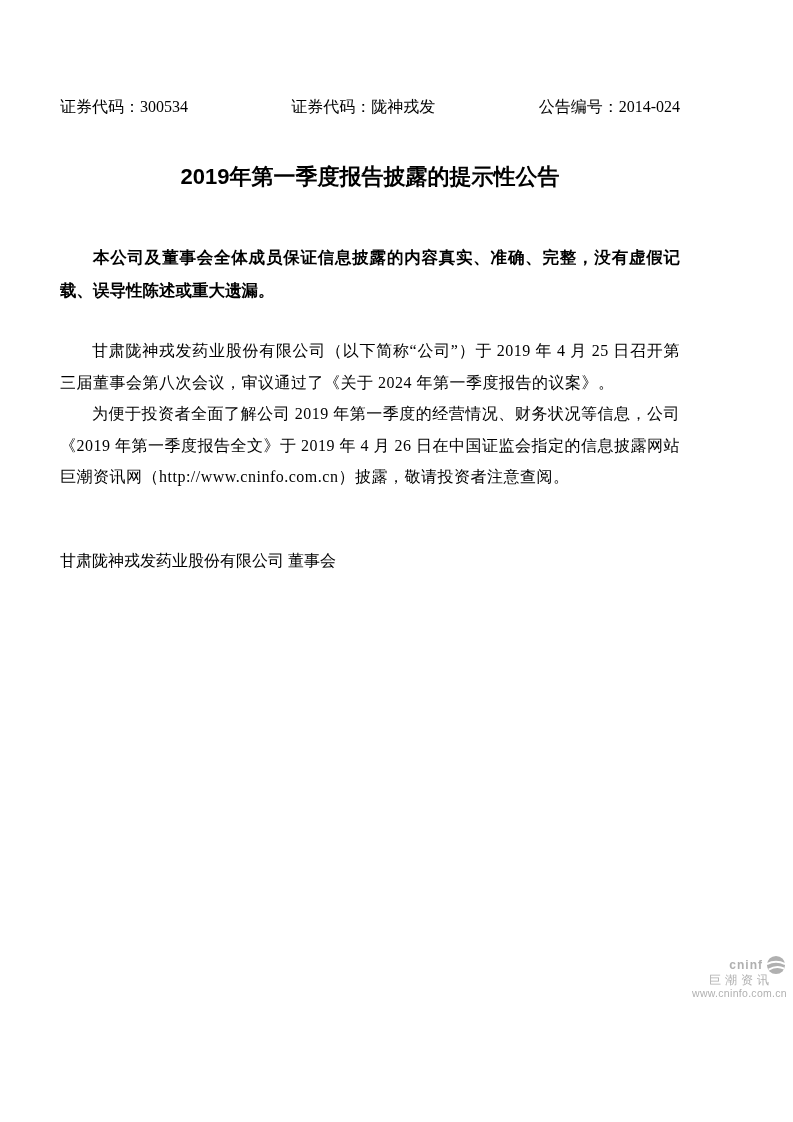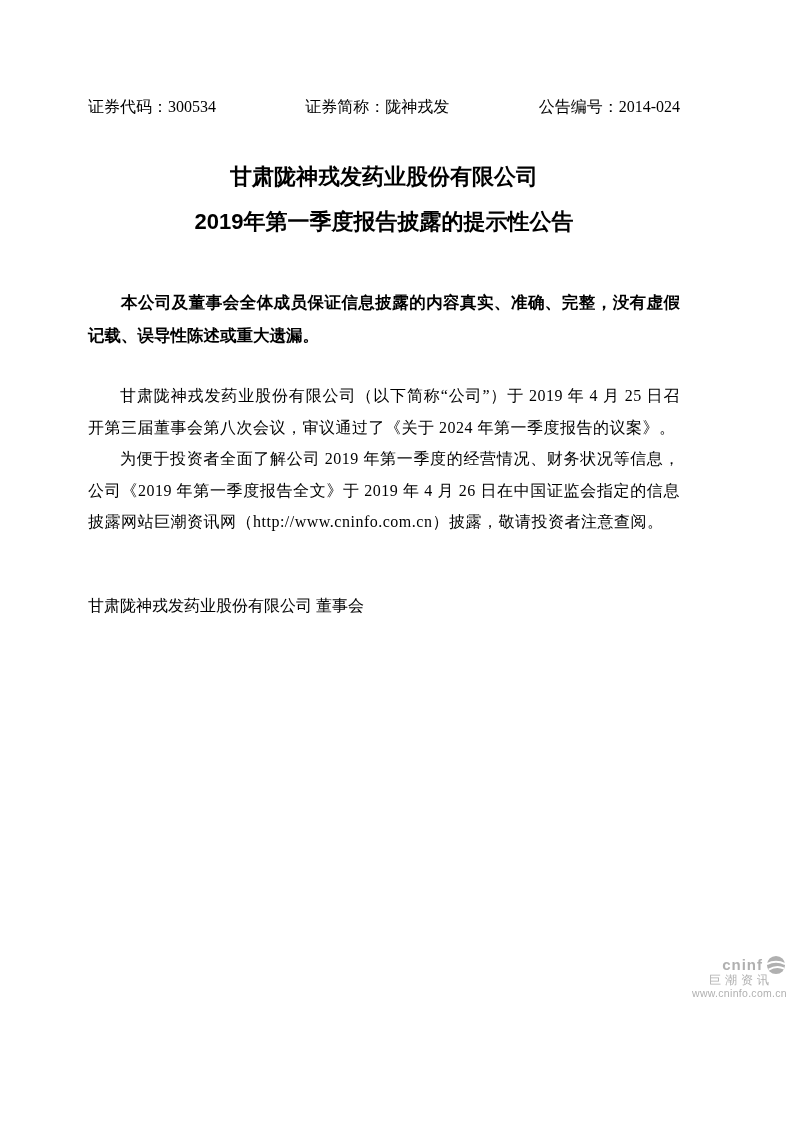--- a/index.html
+++ b/index.html
@@ -4,21 +4,21 @@
 <style>
   html, body { margin: 0; padding: 0; background: #ffffff; }
   .page {
     position: relative;
     width: 793px;
     height: 1010px;
     margin: 0 auto;
     background: #ffffff;
     color: #000000;
     box-sizing: border-box;
-    padding: 96px 113px 0 88px;
+    padding: 96px 113px 0 60px;
     font-family: "Liberation Serif", "DejaVu Serif", serif;
     overflow: hidden;
   }
   .header-row {
     display: flex;
     justify-content: space-between;
     align-items: baseline;
     font-size: 16px;
     line-height: 22px;
     white-space: nowrap;
@@ -66,21 +66,21 @@
   }
   .wm-brand-row {
     display: flex;
     align-items: center;
     justify-content: flex-end;
     gap: 2px;
     line-height: 16px;
   }
   .wm-brand {
     font-weight: bold;
-    font-size: 15px;
+    font-size: 12px;
     letter-spacing: 1px;
   }
   .wm-swirl { display: inline-flex; }
   .wm-cn {
     font-size: 12px;
     letter-spacing: 4px;
     line-height: 11px;
     margin-right: 14px;
   }
   .wm-url {
@@ -90,26 +90,25 @@
     text-align: center;
   }
 </style>
 </head>
 <body>
 
 <div class="page">
 
   <div class="header-row">
     <span>证券代码：300534</span>
-    <span>证券简称：陇神戎发</span>
+    <span>证券代码：陇神戎发</span>
     <span>公告编号：2014-024</span>
   </div>
 
   <div class="title-block">
-    <div class="title-line">甘肃陇神戎发药业股份有限公司</div>
     <div class="title-line">2019年第一季度报告披露的提示性公告</div>
   </div>
 
   <p class="disclaimer">本公司及董事会全体成员保证信息披露的内容真实、准确、完整，没有虚假记载、误导性陈述或重大遗漏。</p>
 
   <p class="body-para first">甘肃陇神戎发药业股份有限公司（以下简称“公司”）于 2019 年 4 月 25 日召开第三届董事会第八次会议，审议通过了《关于 2024 年第一季度报告的议案》。</p>
 
   <p class="body-para">为便于投资者全面了解公司 2019 年第一季度的经营情况、财务状况等信息，公司《2019 年第一季度报告全文》于 2019 年 4 月 26 日在中国证监会指定的信息披露网站巨潮资讯网（http://www.cninfo.com.cn）披露，敬请投资者注意查阅。</p>
 
 

